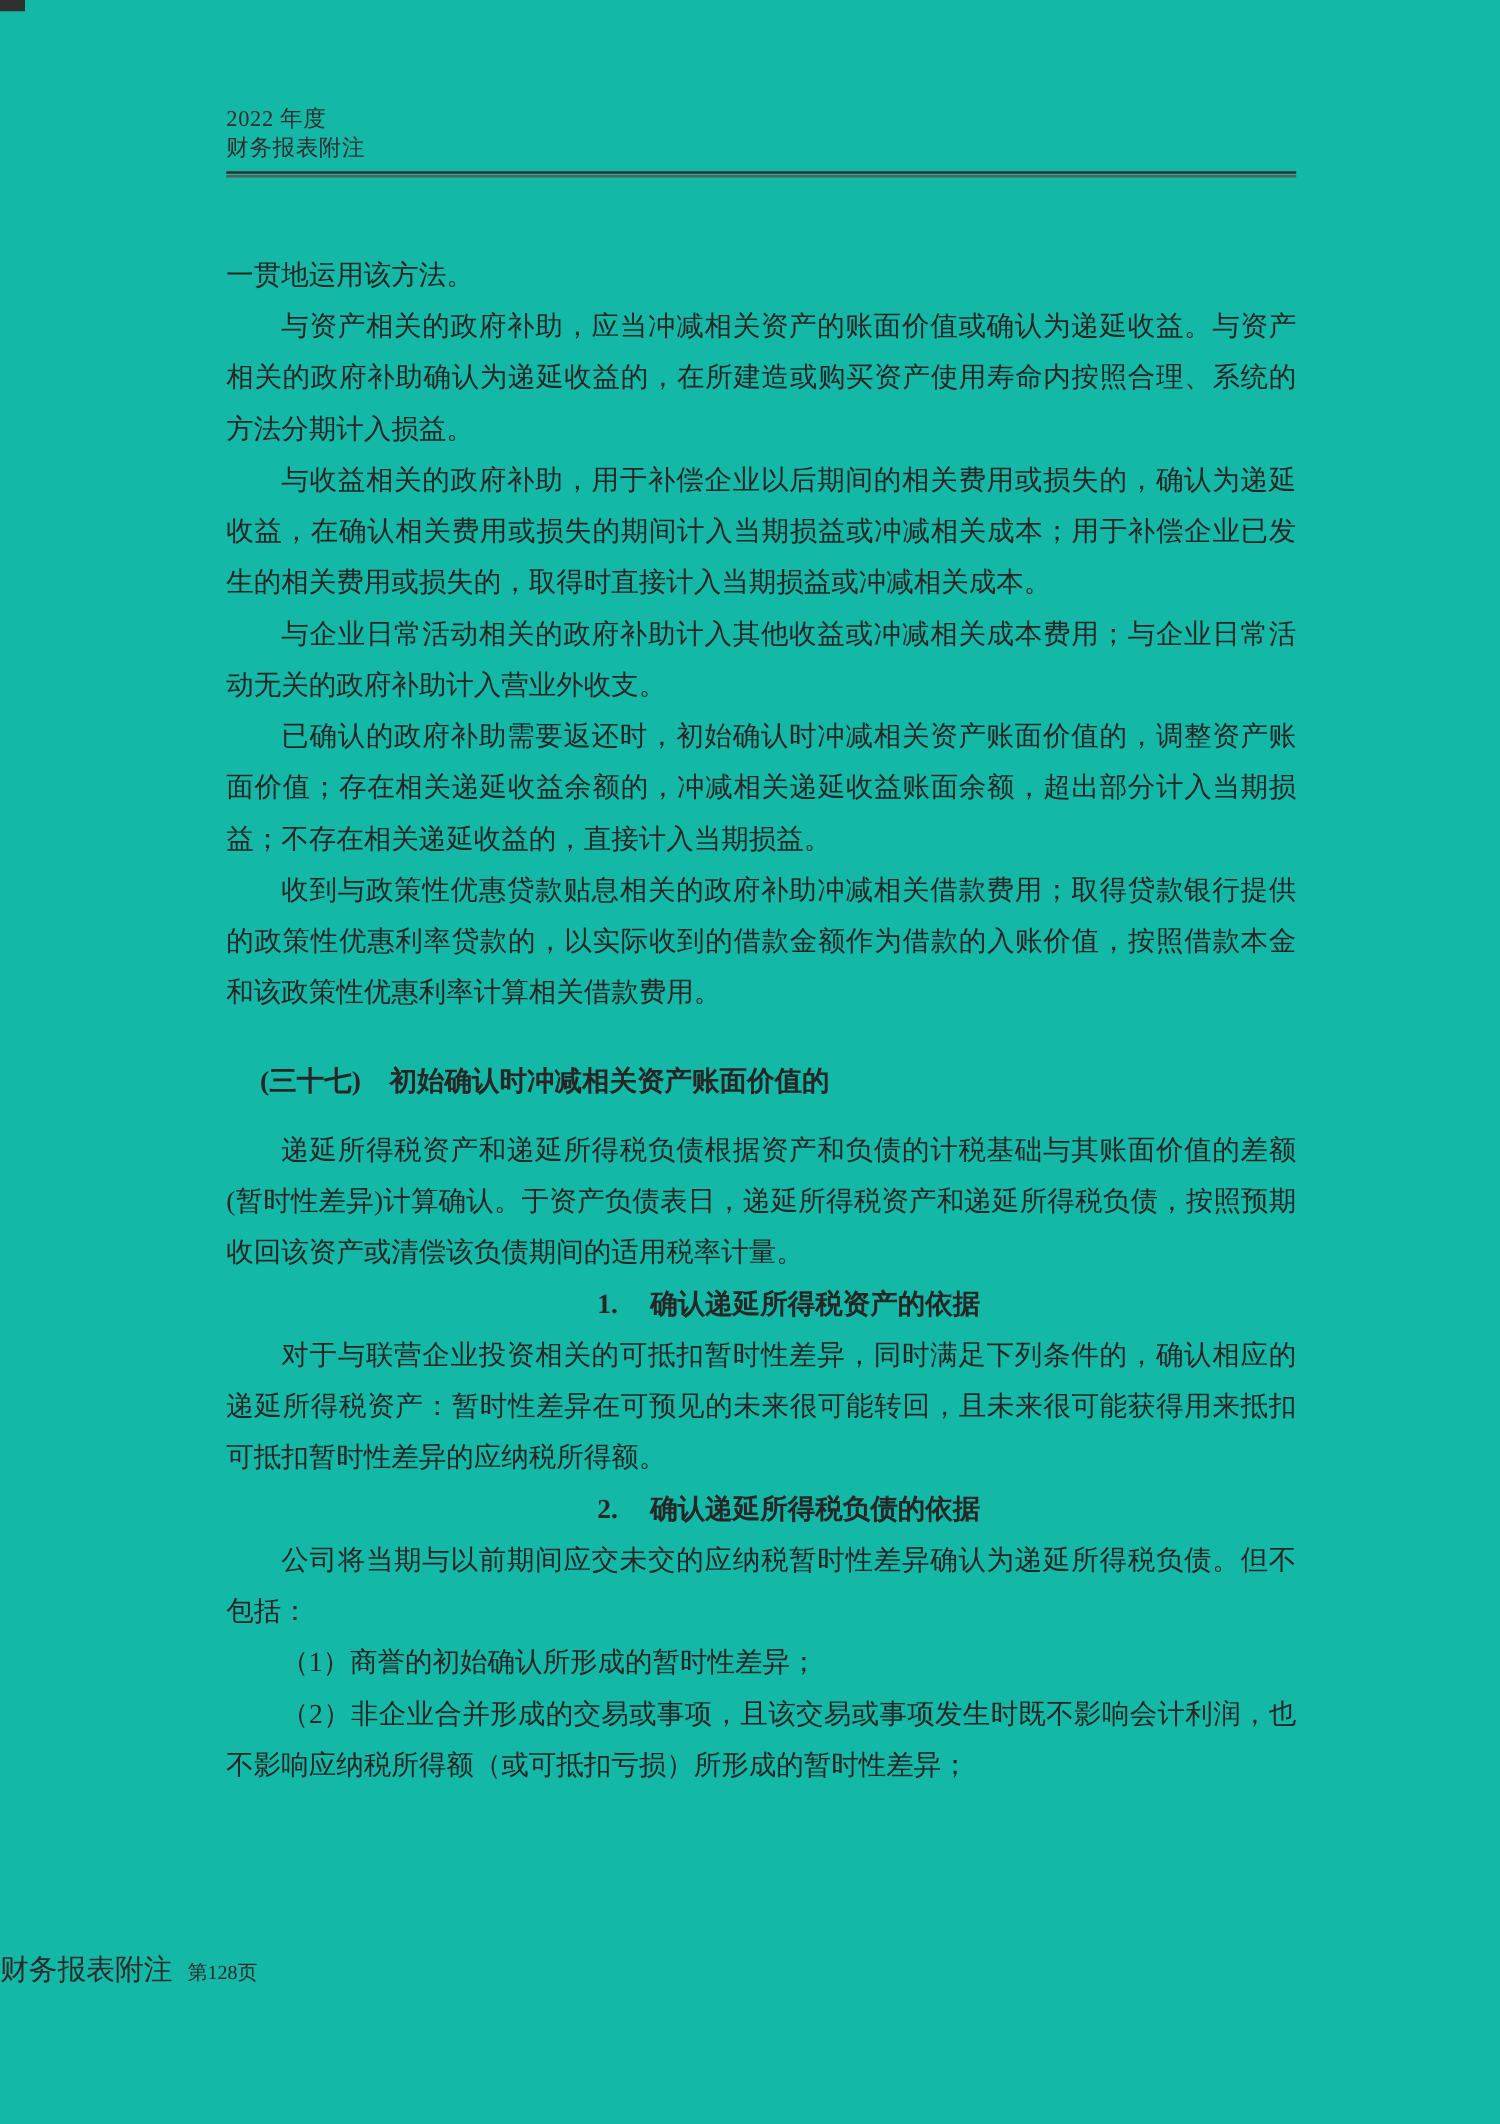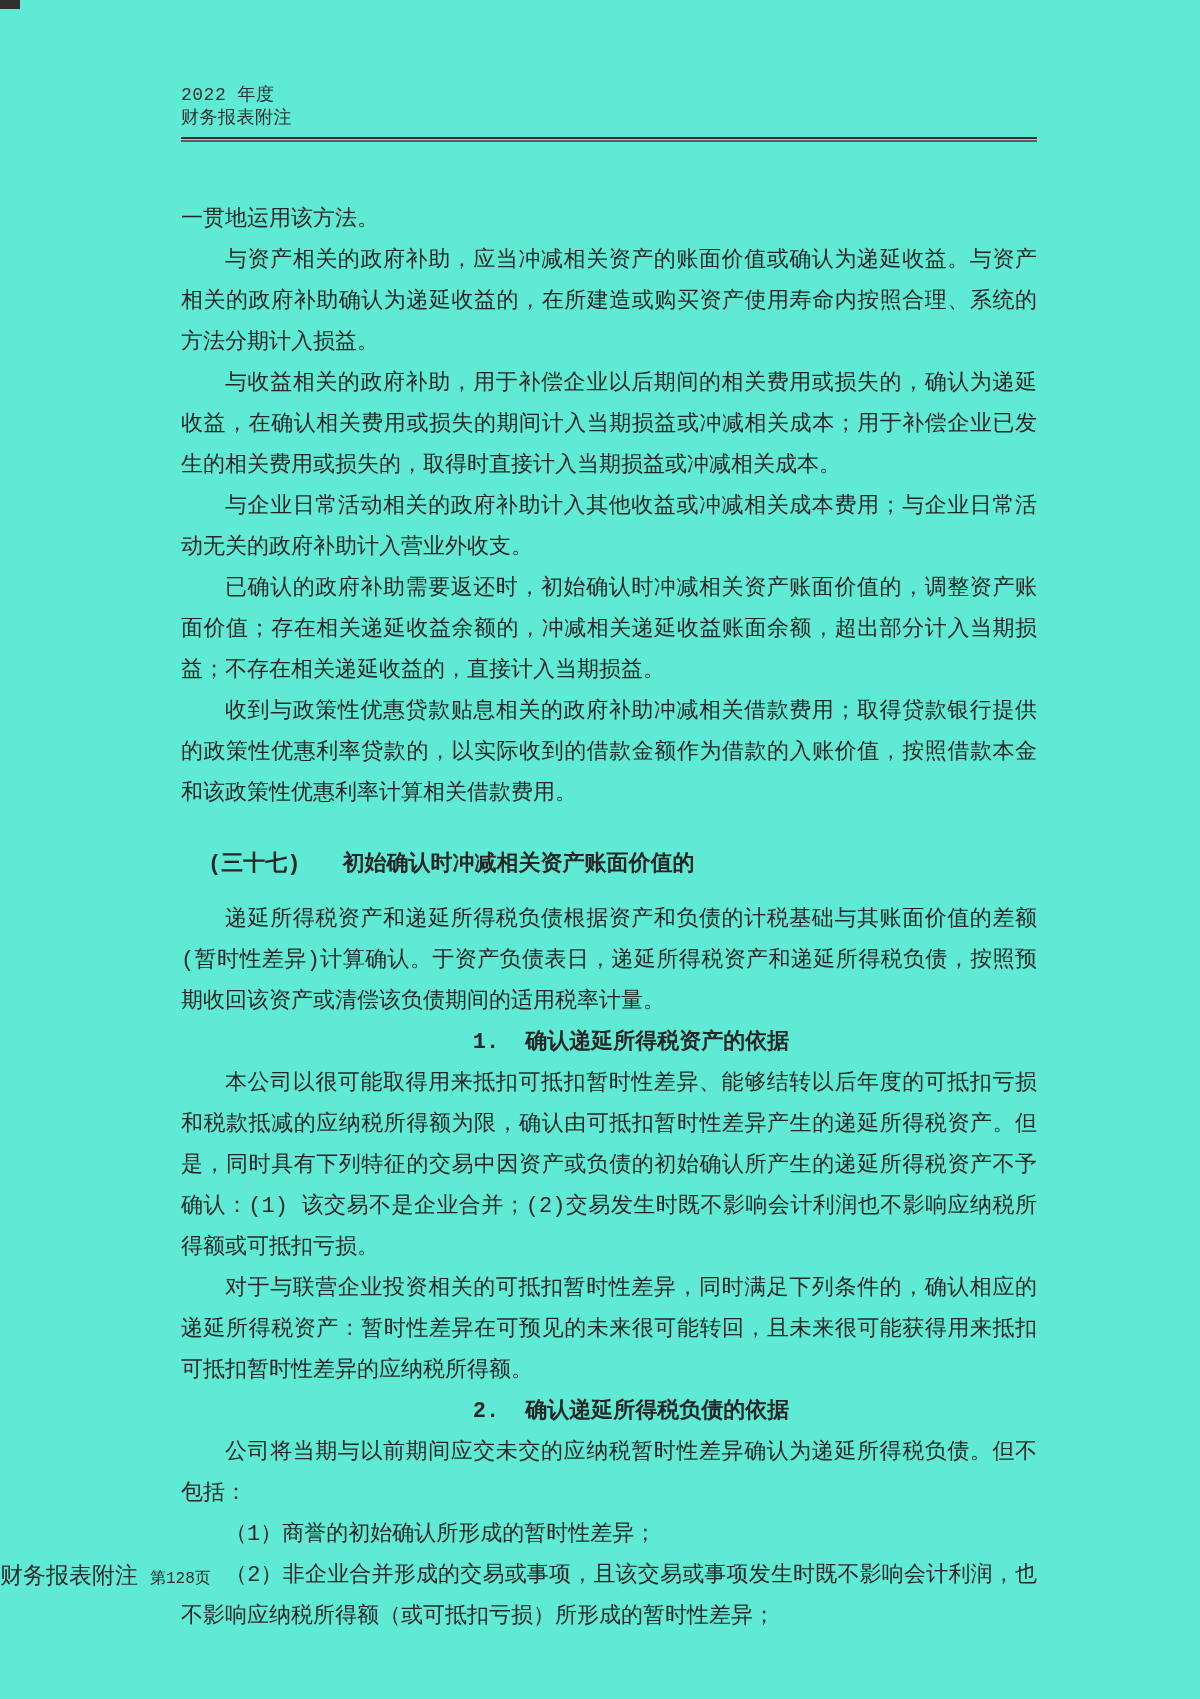--- a/index.html
+++ b/index.html
@@ -4,23 +4,23 @@
 <style>
   html, body {
     margin: 0;
     padding: 0;
     background: #ffffff;
   }
   .page {
     position: relative;
     width: 1200px;
     height: 1699px;
-    background: #5eead4;
+    background: #14b8a6;
     overflow: hidden;
-    font-family: Liberation Mono, monospace;
+    font-family: Liberation Serif, serif;
     color: #262626;
   }
   
   .corner-mark {
     position: absolute;
     left: 0;
     top: 0;
     width: 20px;
     height: 9px;
     background: #30302e;
@@ -61,21 +61,21 @@
   }
   .section-heading {
     margin: 30px 0 14px 0;
     padding-left: 27px;
     font-size: 22px;
     font-weight: bold;
     line-height: 41px;
     text-align: left;
   }
   .section-heading .num {
-    margin-right: 42px;
+    margin-right: 23px;
   }
   .sub-heading {
     margin: 0;
     padding-left: 44px;
     font-size: 22px;
     font-weight: bold;
     line-height: 41px;
     text-align: center;
   }
   .sub-heading .num {
@@ -128,21 +128,20 @@
     <h3 class="section-heading">
       <span class="num">(三十七)</span><span>初始确认时冲减相关资产账面价值的</span>
     </h3>
 
     <p class="indent">递延所得税资产和递延所得税负债根据资产和负债的计税基础与其账面价值的差额(暂时性差异)计算确认。于资产负债表日，递延所得税资产和递延所得税负债，按照预期收回该资产或清偿该负债期间的适用税率计量。</p>
 
     <h4 class="sub-heading">
       <span class="num">1.</span><span>确认递延所得税资产的依据</span>
     </h4>
 
-    <p class="indent">本公司以很可能取得用来抵扣可抵扣暂时性差异、能够结转以后年度的可抵扣亏损和税款抵减的应纳税所得额为限，确认由可抵扣暂时性差异产生的递延所得税资产。但是，同时具有下列特征的交易中因资产或负债的初始确认所产生的递延所得税资产不予确认：(1) 该交易不是企业合并；(2)交易发生时既不影响会计利润也不影响应纳税所得额或可抵扣亏损。</p>
 
     <p class="indent">对于与联营企业投资相关的可抵扣暂时性差异，同时满足下列条件的，确认相应的递延所得税资产：暂时性差异在可预见的未来很可能转回，且未来很可能获得用来抵扣可抵扣暂时性差异的应纳税所得额。</p>
 
     <h4 class="sub-heading">
       <span class="num">2.</span><span>确认递延所得税负债的依据</span>
     </h4>
 
     <p class="indent">公司将当期与以前期间应交未交的应纳税暂时性差异确认为递延所得税负债。但不包括：</p>
 
     <p class="indent">（1）商誉的初始确认所形成的暂时性差异；</p>

